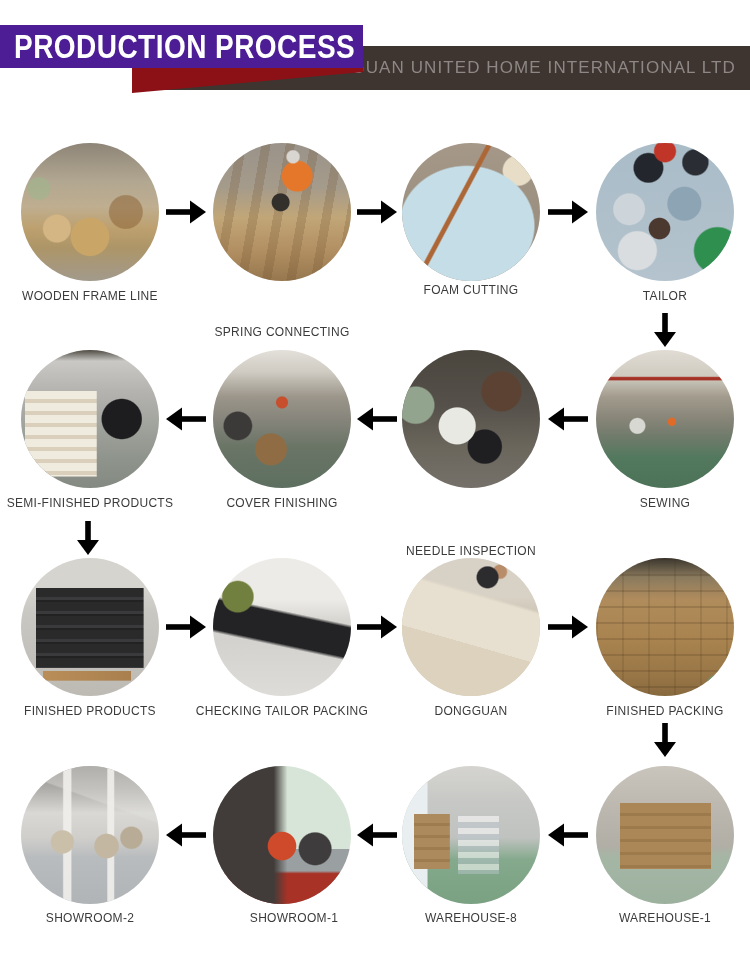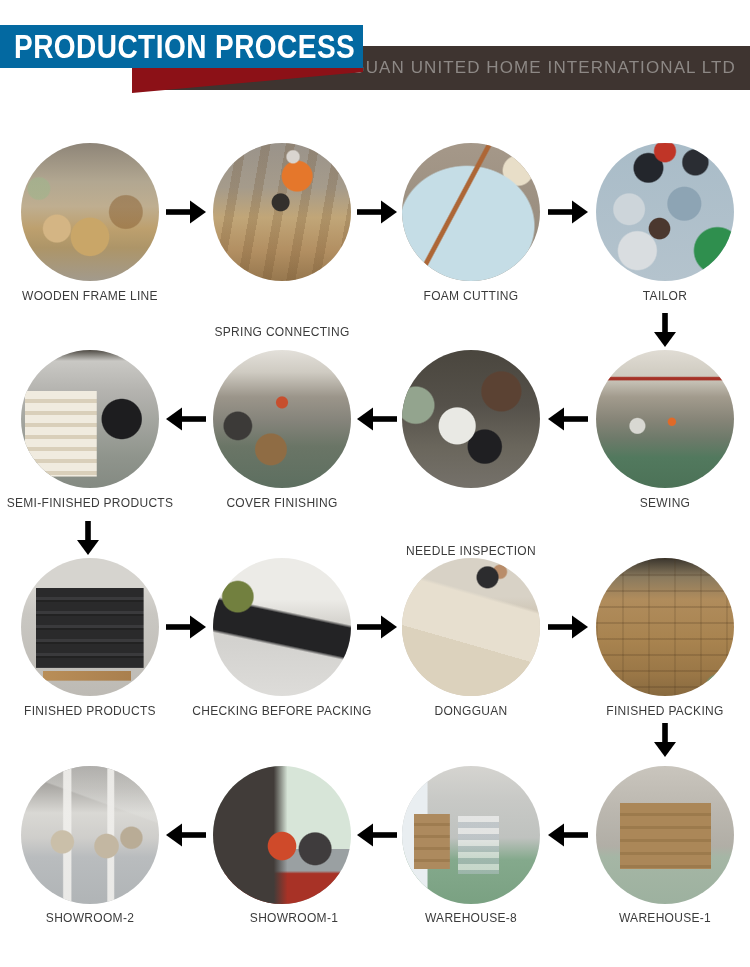--- a/index.html
+++ b/index.html
@@ -124,21 +124,21 @@
 </style>
 </head>
 <body>
 
 <div class="page">
   <header>
     <div class="dark-banner" style="background: rgb(62, 52, 48);">
       <span style="color: rgb(141, 136, 133);">DONGGUAN UNITED HOME INTERNATIONAL LTD</span>
     </div>
     <div class="fold" style="background: rgb(140, 17, 23);"></div>
-    <div class="red-banner" style="background: #0369a1;">
+    <div class="red-banner" style="background: #4c1d95;">
       <span style="color: rgb(255, 255, 255);">PRODUCTION PROCESS</span>
     </div>
   </header>
   <main id="flow">
       <div class="circle" style="left: 21px; top: 143px;">
         <div class="photo ph-wooden-frame-line"></div>
       </div>
       <div class="step-label" style="left: -4px; top: 289px;">WOODEN FRAME LINE</div>
       <div class="arrow" style="left: 165px; top: 197px;">
         <svg width="42" height="30" viewBox="0 0 42 30" xmlns="http://www.w3.org/2000/svg">
@@ -156,21 +156,21 @@
         <svg width="42" height="30" viewBox="0 0 42 30" xmlns="http://www.w3.org/2000/svg">
           <g>
             <rect x="1" y="12.2" width="26" height="5.6" fill="#000"></rect>
             <polygon points="25,3.5 41,15 25,26.5" fill="#000"></polygon>
           </g>
         </svg>
       </div>
       <div class="circle" style="left: 402px; top: 143px;">
         <div class="photo ph-foam-cutting"></div>
       </div>
-      <div class="step-label" style="left: 377px; top: 289px;">FOAM CUTTING</div>
+      <div class="step-label" style="left: 377px; top: 283px;">FOAM CUTTING</div>
       <div class="arrow" style="left: 547px; top: 197px;">
         <svg width="42" height="30" viewBox="0 0 42 30" xmlns="http://www.w3.org/2000/svg">
           <g>
             <rect x="1" y="12.2" width="26" height="5.6" fill="#000"></rect>
             <polygon points="25,3.5 41,15 25,26.5" fill="#000"></polygon>
           </g>
         </svg>
       </div>
       <div class="circle" style="left: 596px; top: 143px;">
         <div class="photo ph-tailor"></div>
@@ -224,21 +224,21 @@
         <svg width="42" height="30" viewBox="0 0 42 30" xmlns="http://www.w3.org/2000/svg">
           <g>
             <rect x="1" y="12.2" width="26" height="5.6" fill="#000"></rect>
             <polygon points="25,3.5 41,15 25,26.5" fill="#000"></polygon>
           </g>
         </svg>
       </div>
       <div class="circle" style="left: 213px; top: 558px;">
         <div class="photo ph-checking-before-packing"></div>
       </div>
-      <div class="step-label" style="left: 188px; top: 704px;">CHECKING BEFORE PACKING</div>
+      <div class="step-label" style="left: 188px; top: 704px;">CHECKING TAILOR PACKING</div>
       <div class="arrow" style="left: 355.5px; top: 612px;">
         <svg width="42" height="30" viewBox="0 0 42 30" xmlns="http://www.w3.org/2000/svg">
           <g>
             <rect x="1" y="12.2" width="26" height="5.6" fill="#000"></rect>
             <polygon points="25,3.5 41,15 25,26.5" fill="#000"></polygon>
           </g>
         </svg>
       </div>
       <div class="circle" style="left: 402px; top: 558px;">
         <div class="photo ph-packing"></div>

